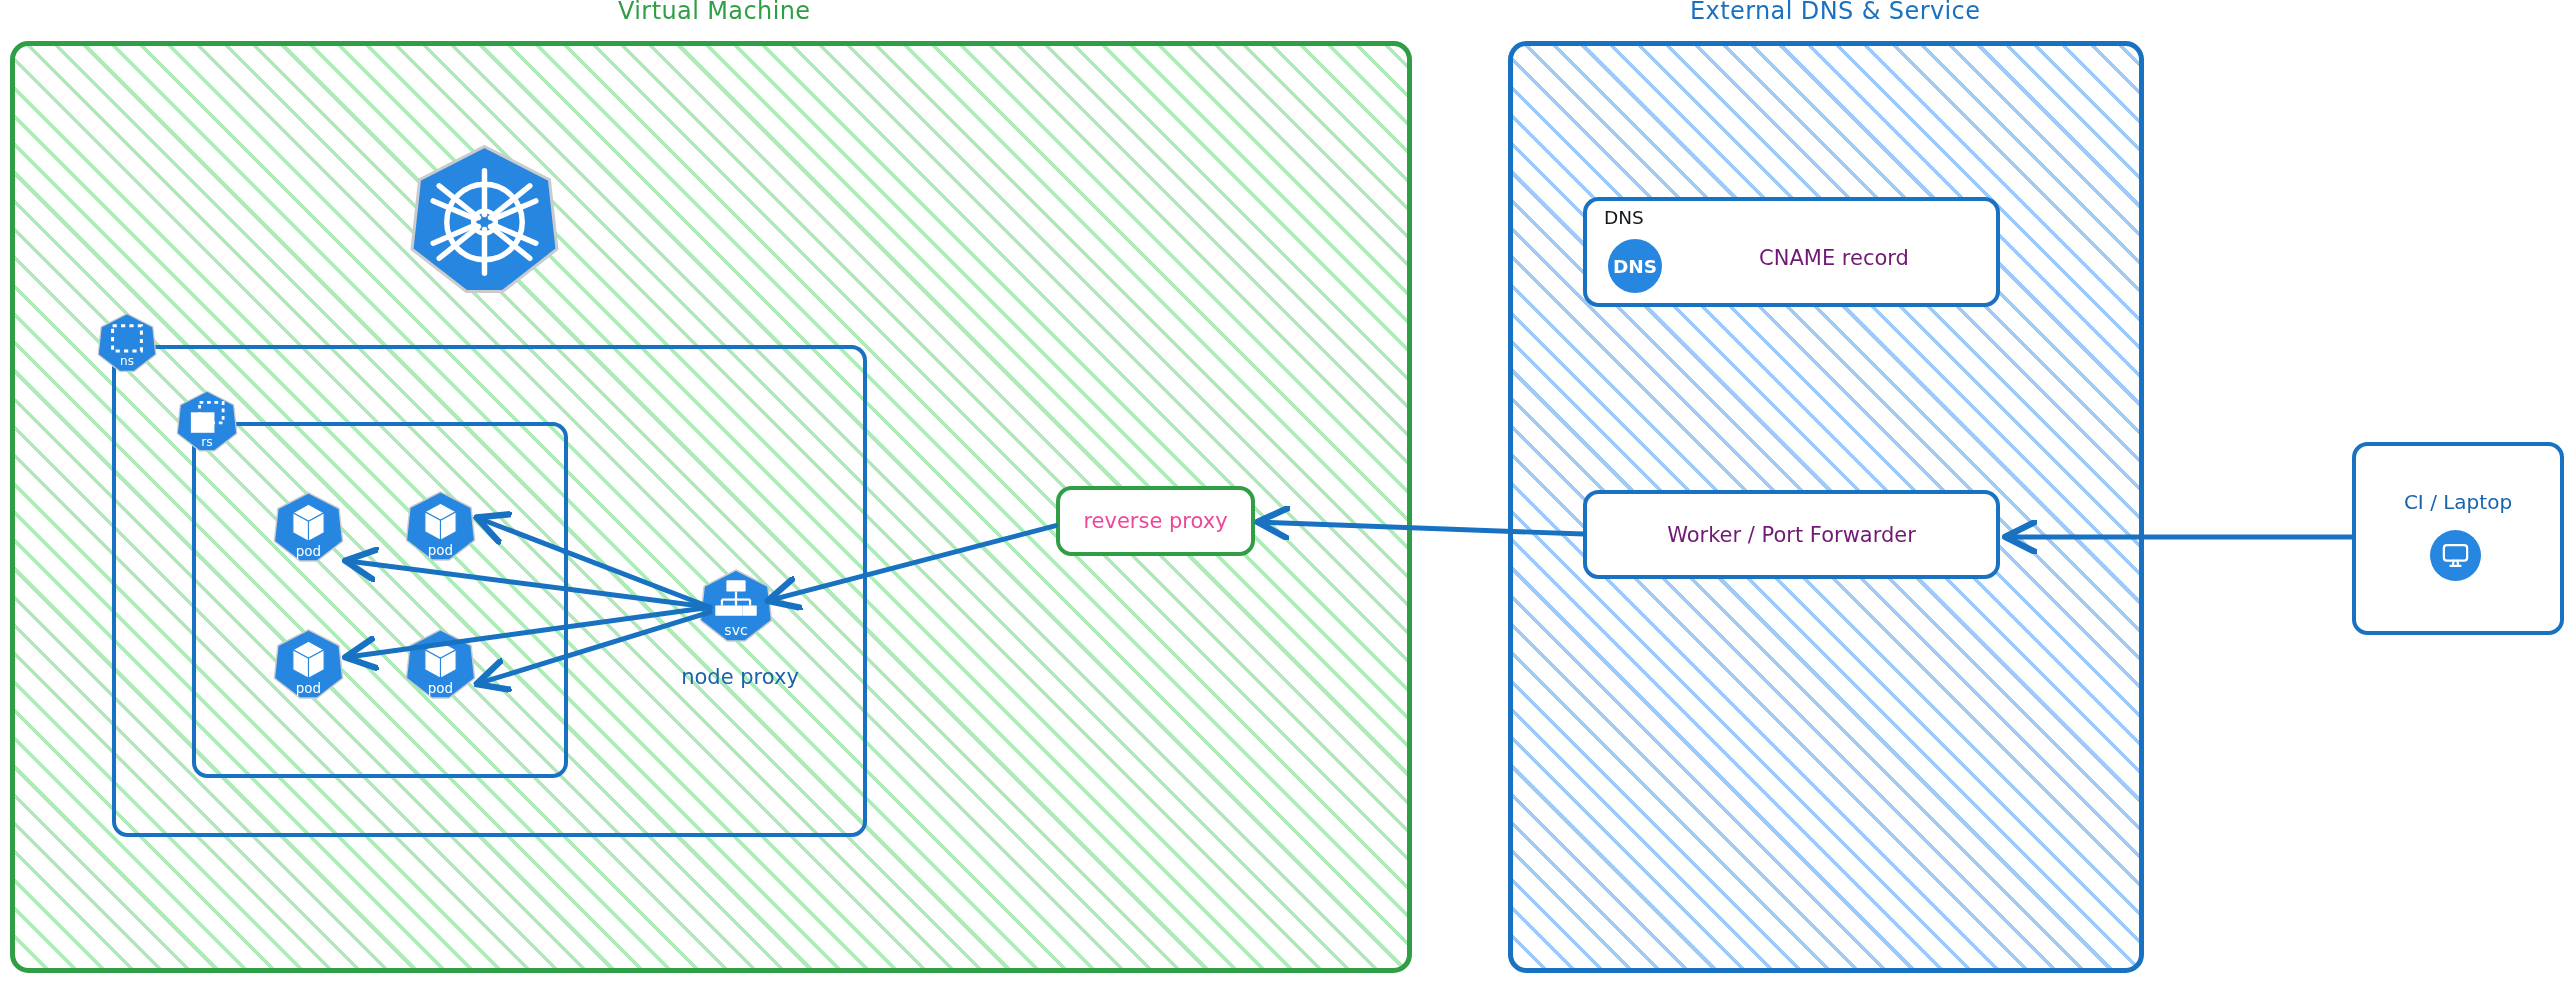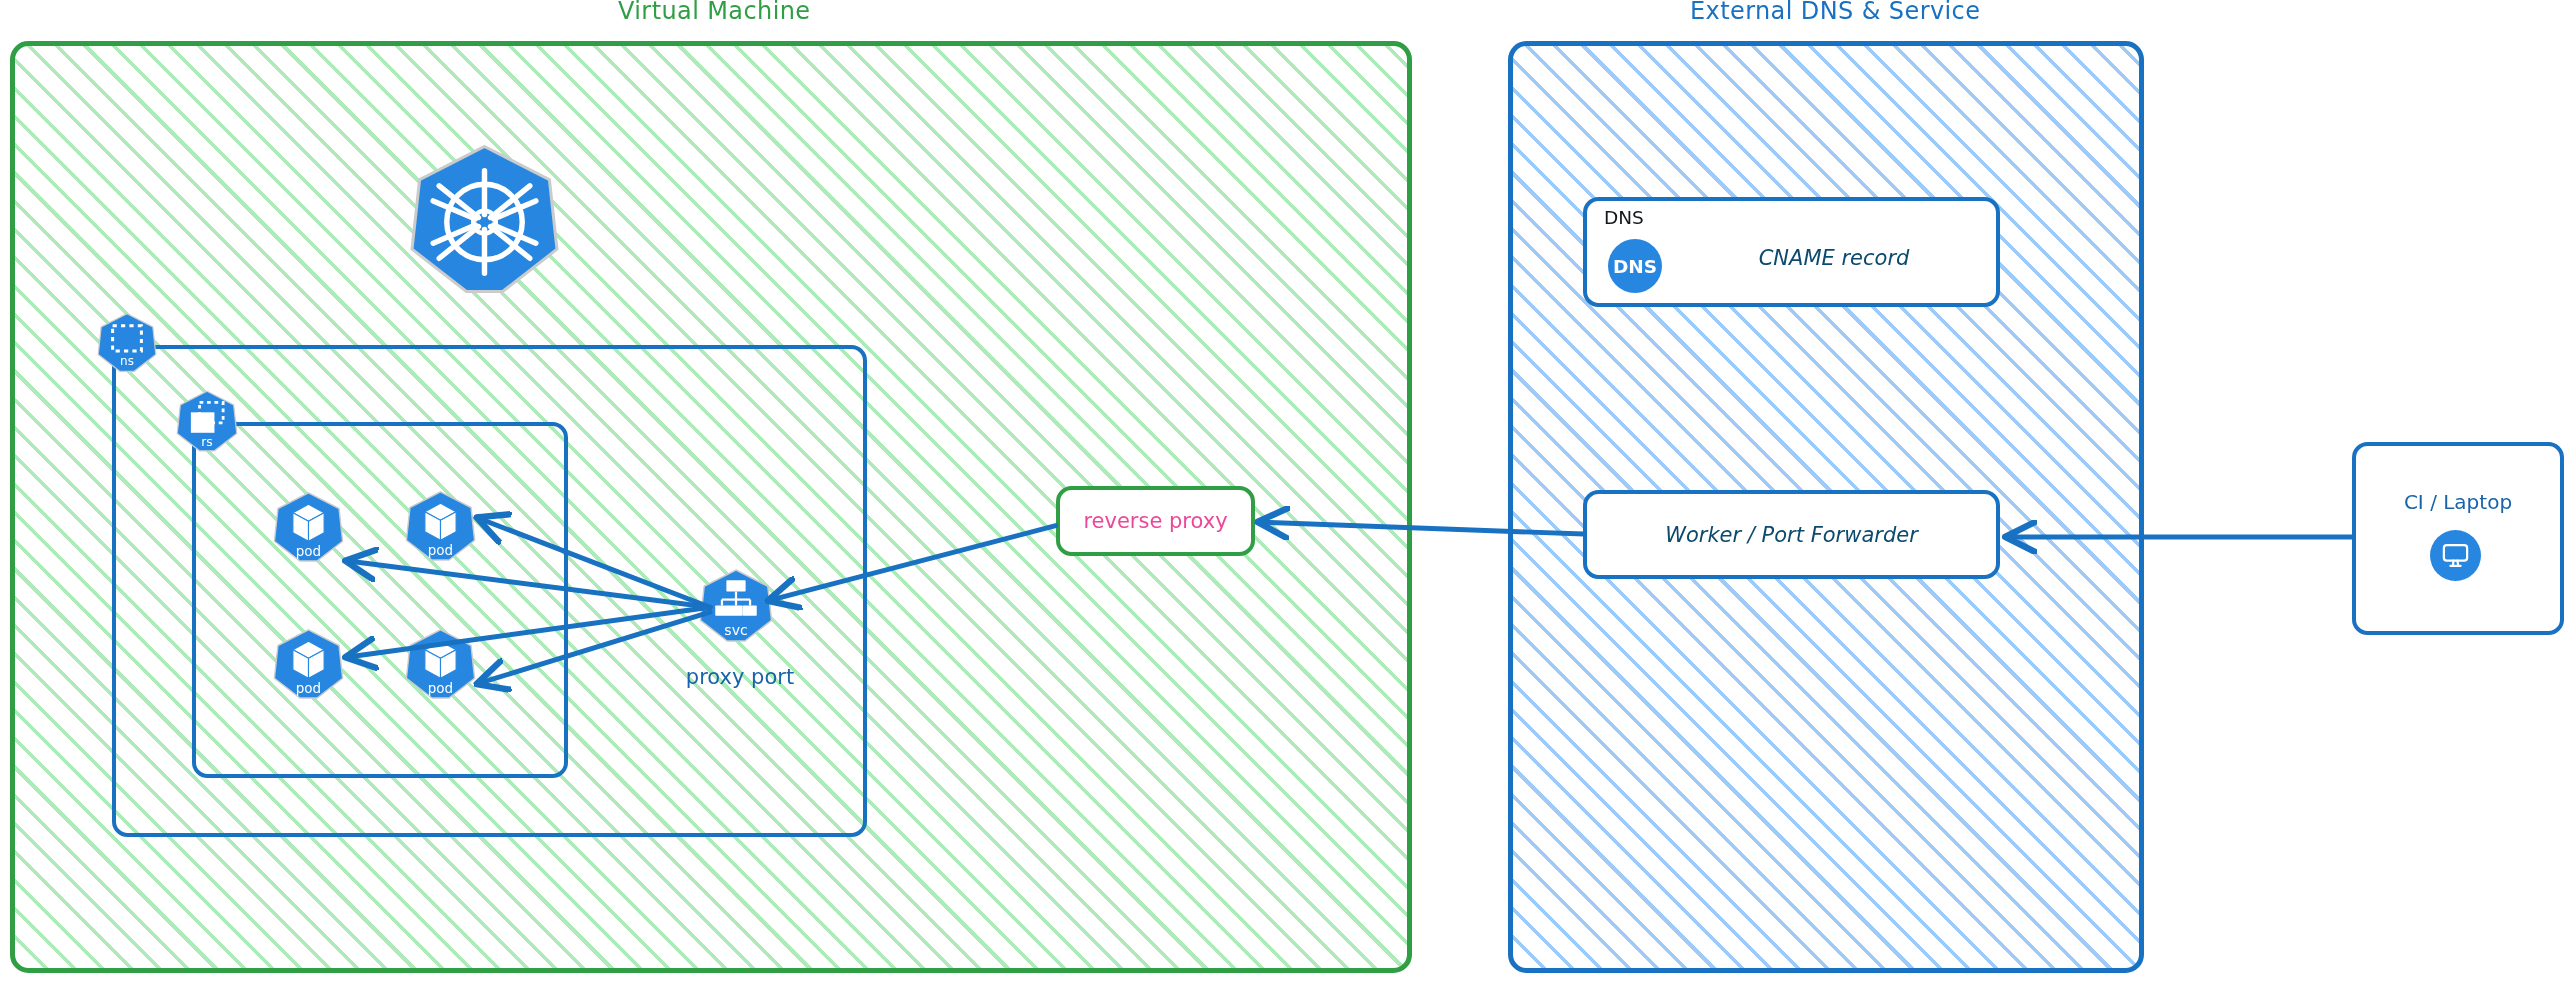--- a/index.html
+++ b/index.html
@@ -28,21 +28,21 @@
   .zone-title.green{color:#2f9e44;}
   .zone-title.blue{color:#1971c2;}
 
   
   .box{position:absolute;box-sizing:border-box;border-radius:15.6px;background:#ffffff;}
   .box.blue{border:4.3px solid #1971c2;}
   .box.green{border:4.3px solid #2f9e44;}
   .box.hollow{background:transparent;}
   .box-label{position:absolute;left:0;right:0;top:50%;transform:translateY(-50%);
              text-align:center;white-space:nowrap;font-size:21px;}
-  .box-label.blue{color:#0c4a6e;font-style:italic;}
+  .box-label.blue{color:#701a75;}
   .box-label.green{color:#ec4899;}
 
   .corner-label{position:absolute;font-size:18.5px;color:#14181c;white-space:nowrap;}
 
   
   .hept{position:absolute;}
   .hept svg{display:block;overflow:visible;}
 
   
   .dns-circle{position:absolute;border-radius:50%;background:#2787e0;
@@ -160,21 +160,21 @@
       <g stroke="#ffffff" stroke-width="3" fill="none">
         <line x1="50" y1="31" x2="50" y2="42"></line>
         <line x1="31" y1="42" x2="69" y2="42"></line>
         <line x1="31" y1="42" x2="31" y2="50"></line>
         <line x1="50" y1="42" x2="50" y2="50"></line>
         <line x1="69" y1="42" x2="69" y2="50"></line>
       </g>
       <text x="50" y="90" font-size="19" fill="#ffffff" text-anchor="middle" font-family="DejaVu Sans, sans-serif">svc</text>
     </svg>
   </div>
-  <div class="free-label" style="left:676px;top:665px;width:128px;text-align:center;font-size:21px;color:#1864ab;">proxy port</div>
+  <div class="free-label" style="left:676px;top:665px;width:128px;text-align:center;font-size:21px;color:#1864ab;">node proxy</div>
 
   <div class="box green" style="left:1056px;top:486px;width:199px;height:70px;">
     <div class="box-label green">reverse proxy</div>
   </div>
 
   <div class="zone-title blue" style="left:1690px;top:-2.8px;">External DNS &amp; Service</div>
 
   <div class="zone blue" style="left:1508px;top:41px;width:636px;height:932px;"></div>
 
   <div class="box blue" style="left:1583px;top:197px;width:417px;height:110px;padding-left:33px;">

